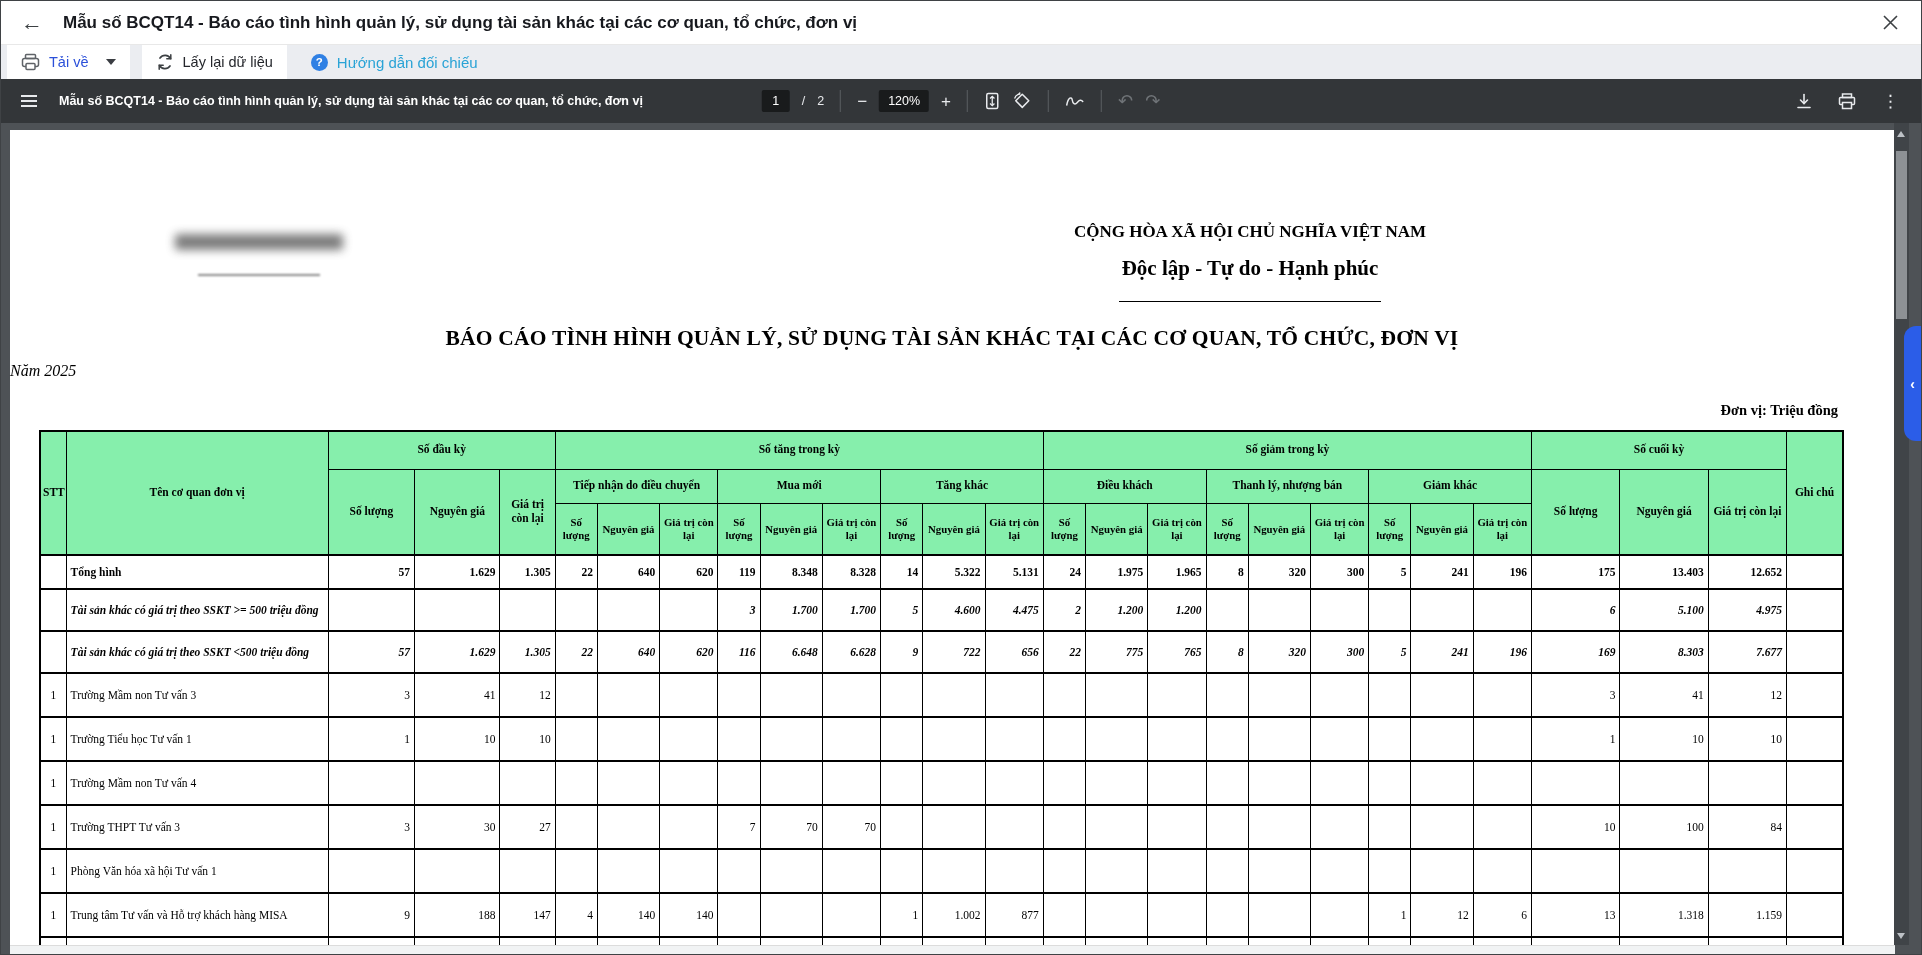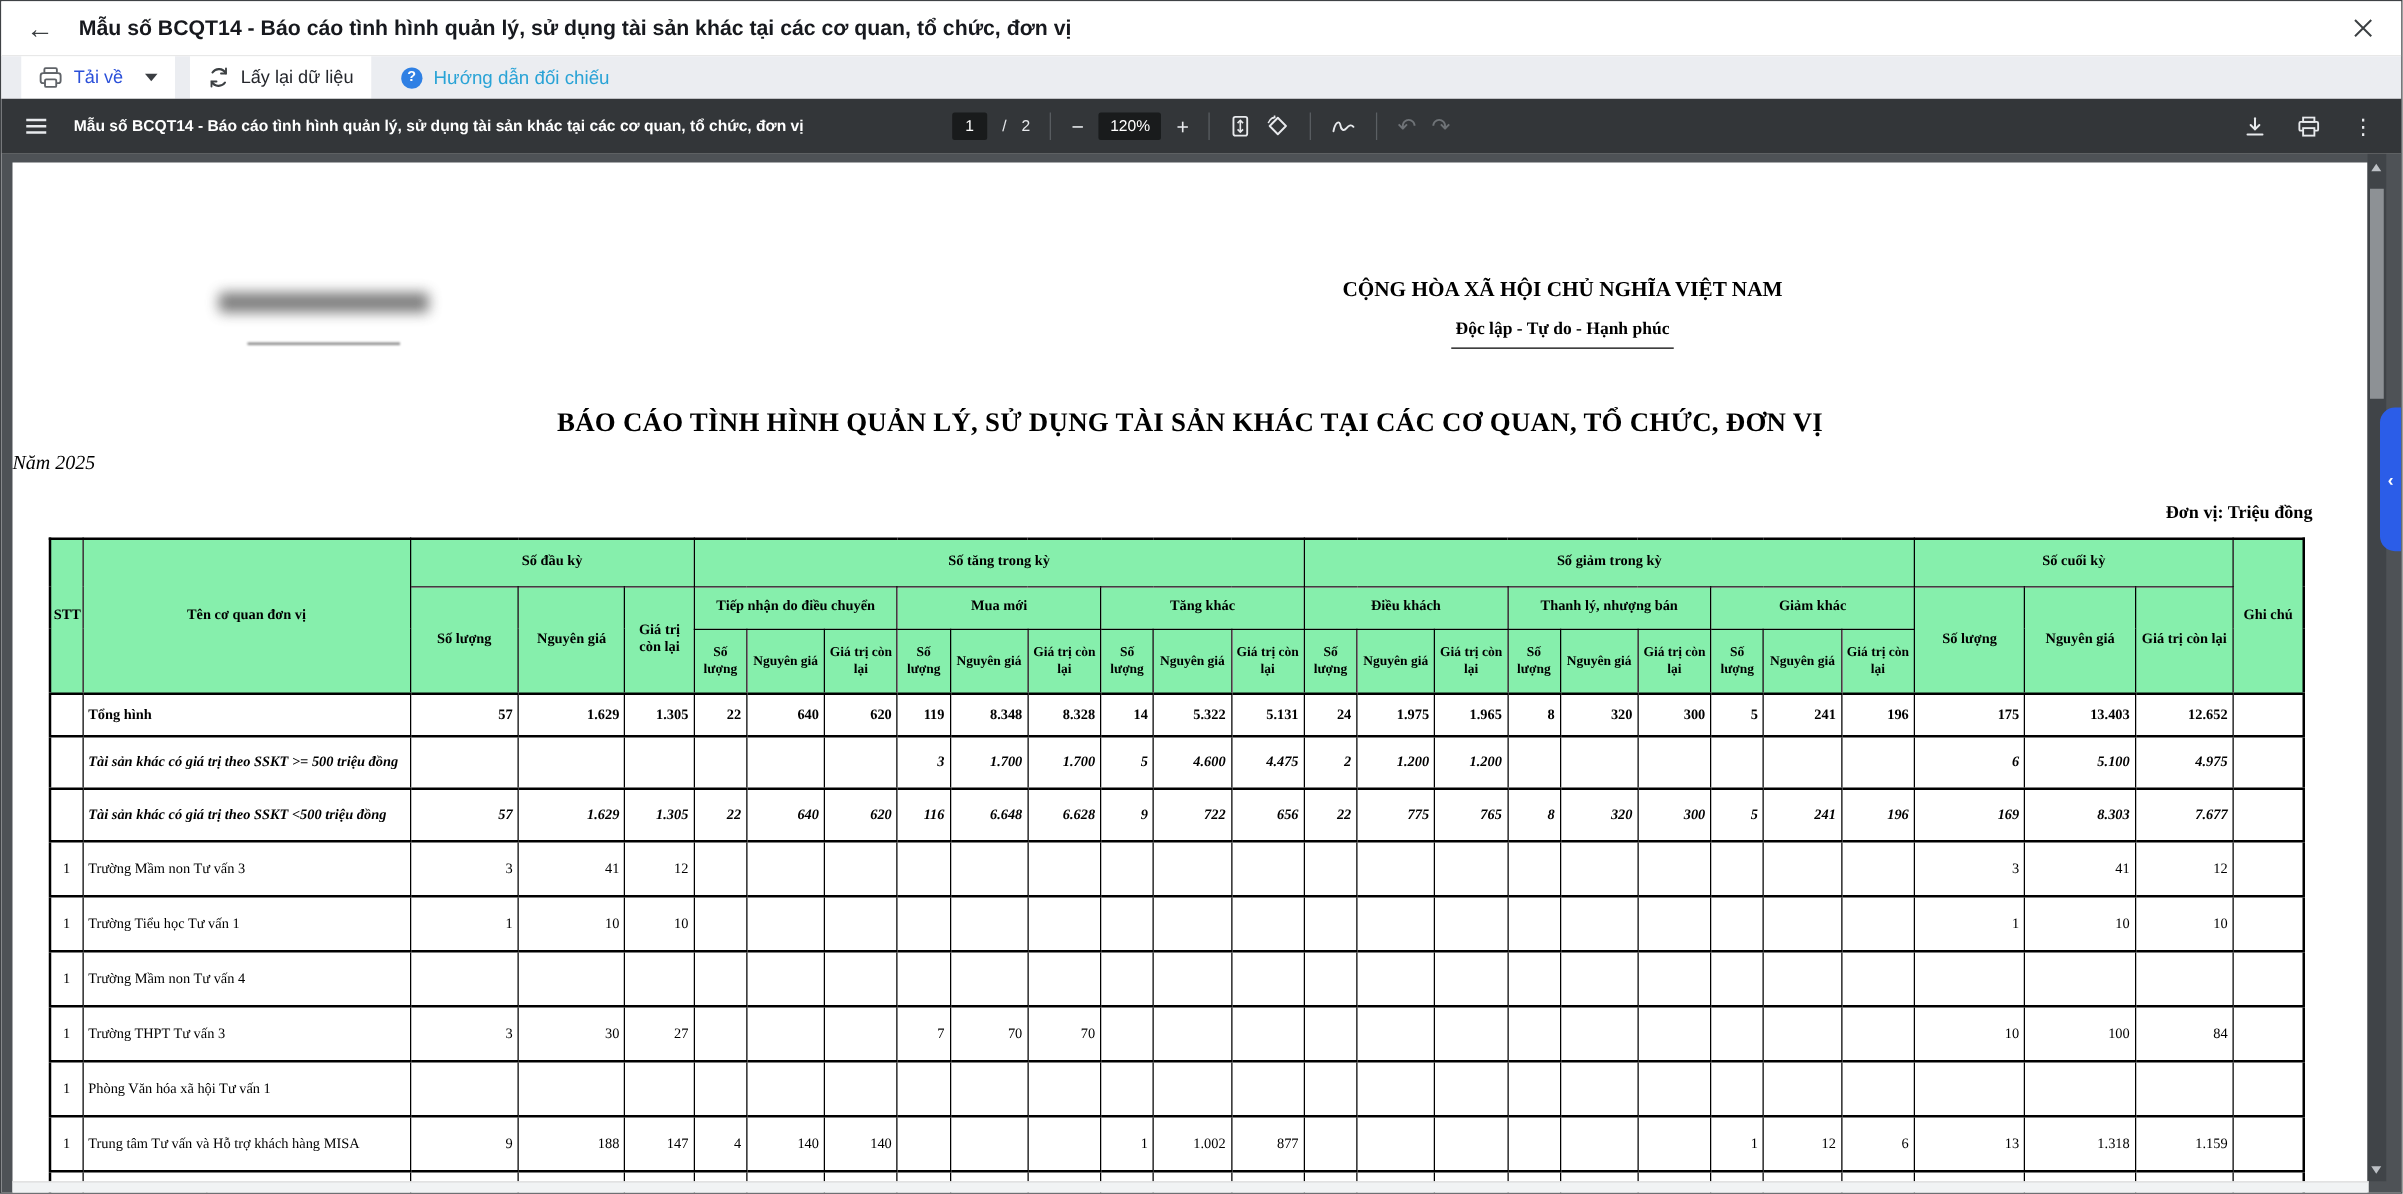--- a/index.html
+++ b/index.html
@@ -6,21 +6,21 @@
   html,body { width: 1922px; height: 955px; overflow: hidden; }
   body { font-family: "Liberation Sans", sans-serif; background: #fff; border: 1px solid #3f4245; position: relative; }
 
   
   .top-header { height: 44px; background: #fff; display: flex; align-items: center; padding: 0 22px 0 20px; border-bottom: 1px solid #e8e8e8; }
   .back-arrow { font-size: 22px; color: #3c4043; line-height: 1; cursor: pointer; }
   .win-title { font-size: 17px; font-weight: 700; color: #17191e; margin-left: 20px; }
   .close-btn { margin-left: auto; cursor: pointer; display: flex; align-items: center; }
 
   
-  .action-bar { height: 34px; background: #ebedf1; display: flex; align-items: stretch; padding-left: 16px; }
+  .action-bar { height: 34px; background: #ebedf1; display: flex; align-items: stretch; padding-left: 6px; }
   .ab-btn { display: flex; align-items: center; gap: 9px; background: #fff; padding: 0 14px; margin-right: 12px; font-size: 14.5px; color: #24262b; cursor: pointer; border: none; }
   .ab-download-label { color: #2b50d9; font-weight: 500; }
   .caret-down { width: 0; height: 0; border-left: 5px solid transparent; border-right: 5px solid transparent; border-top: 6px solid #3a3d42; margin-left: 8px; }
   .ab-guide { display: flex; align-items: center; gap: 9px; padding: 0 12px; font-size: 15px; color: #29a3d6; cursor: pointer; }
   .q-circle { width: 17px; height: 17px; border-radius: 50%; background: #2f80e4; color: #fff; font-size: 11.5px; font-weight: 700; display: flex; align-items: center; justify-content: center; }
 
   
   .pdf-toolbar { height: 44px; background: #333639; display: flex; align-items: center; padding: 0 16px; position: relative; color: #fff; }
   .hamburger { display: inline-flex; flex-direction: column; gap: 3px; cursor: pointer; padding: 4px; }
   .hamburger span { width: 16px; height: 2px; background: #e8eaed; }
@@ -37,24 +37,24 @@
 
   
   .viewport { position: relative; height: 833px; background: #4e5256; overflow: hidden; }
   .page { position: absolute; left: 9px; top: 7px; width: 1884px; height: 1250px; background: #fff; font-family: "Liberation Serif", serif; color: #000; }
 
   
   .org-blur-line { position: absolute; left: 165px; top: 104px; width: 168px; height: 16px; background: #4a4a4a; opacity: .72; filter: blur(5px); border-radius: 3px; }
   .org-blur-underline { position: absolute; left: 188px; top: 144px; width: 122px; height: 2px; background: #8a8a8a; filter: blur(1px); }
   .nation-block { position: absolute; left: 945px; top: 92px; width: 590px; text-align: center; }
   .nation-l1 { font-size: 17px; font-weight: 700; }
-  .nation-l2 { font-size: 14px; font-weight: 700; display: inline-block; margin-top: 14px; border-bottom: 1.6px solid #000; padding: 0 3px 6px; text-align: right; }
+  .nation-l2 { font-size: 21px; font-weight: 700; display: inline-block; margin-top: 14px; border-bottom: 1.6px solid #000; padding: 0 3px 20px; text-align: right; }
   .doc-title { position: absolute; top: 196px; left: 0; width: 100%; text-align: center; font-size: 21.5px; font-weight: 700; letter-spacing: .2px; }
   .doc-year { position: absolute; top: 232px; left: 0; width: 100%; font-size: 16px; font-style: italic; }
-  .doc-unit { position: absolute; top: 272px; right: 44px; font-size: 14.5px; font-weight: 700; }
+  .doc-unit { position: absolute; top: 272px; right: 56px; font-size: 14.5px; font-weight: 700; }
 
   
   .doc-table { position: absolute; top: 300px; left: 29px; border-collapse: collapse; table-layout: fixed; width: 1805px; font-family: "Liberation Serif", serif; }
   .doc-table th, .doc-table td { border: 1px solid #000; overflow: hidden; }
   .doc-table { border: 2px solid #000; }
   .doc-table th { background: #86efac; font-weight: 700; font-size: 11.5px; padding: 2px 2px; text-align: center; line-height: 1.2; }
   .doc-table thead tr:nth-child(1) { height: 38px; }
   .doc-table thead tr:nth-child(2) { height: 34px; }
   .doc-table thead tr:nth-child(3) { height: 52px; }
   .doc-table th.ms { font-size: 10.8px; line-height: 1.15; }

